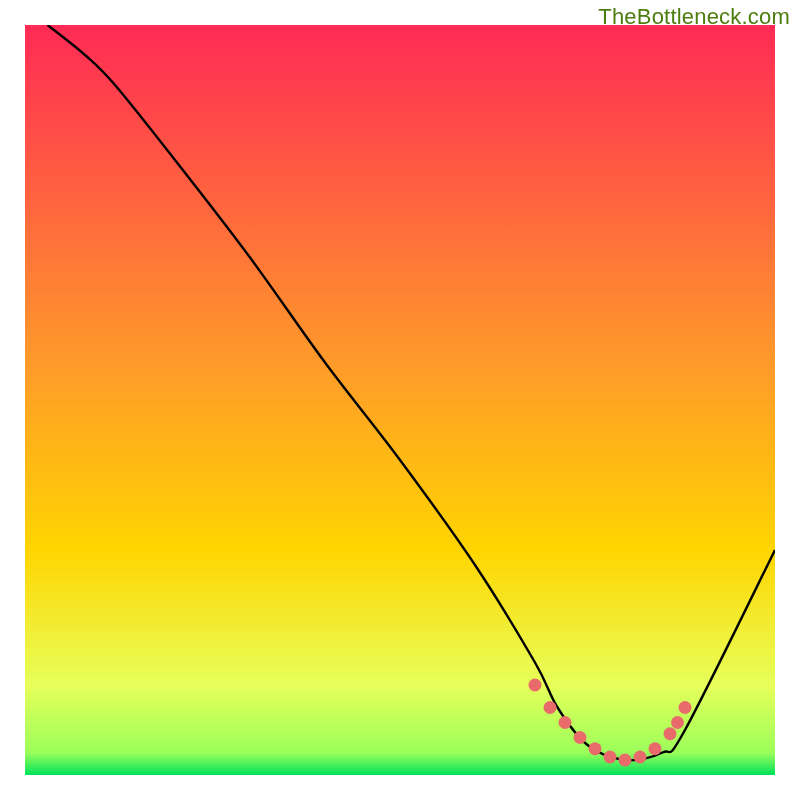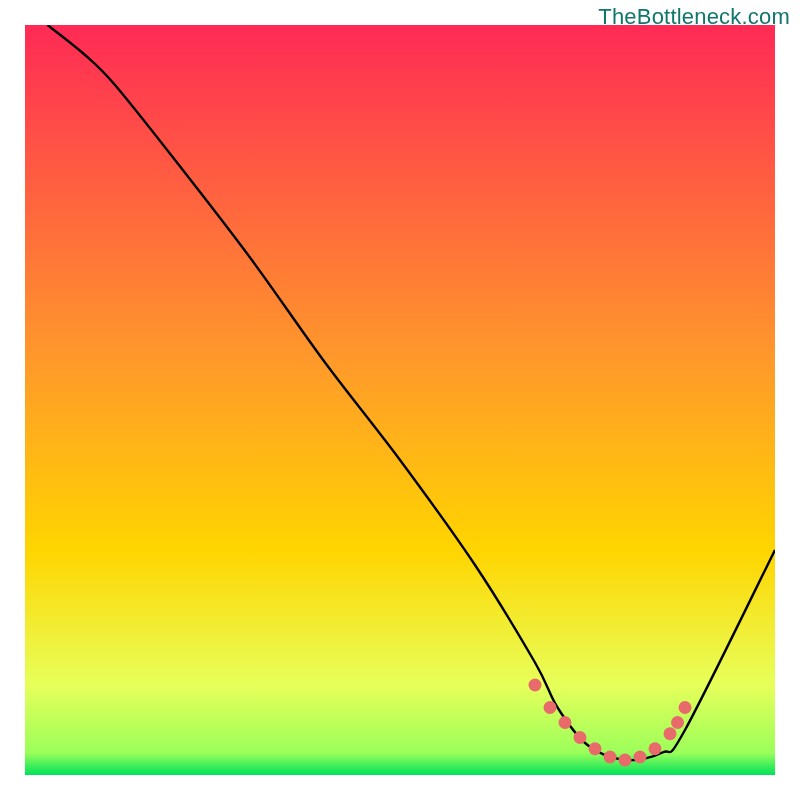--- a/index.html
+++ b/index.html
@@ -14,21 +14,21 @@
   .stage {
     position: relative;
     width: 800px;
     height: 800px;
   }
   .watermark {
     position: absolute;
     top: 4px;
     right: 10px;
     font-size: 22px;
-    color: #0f766e;
+    color: #4d7c0f;
     font-weight: 500;
     letter-spacing: 0.2px;
   }
   .plot {
     position: absolute;
     left: 25px;
     top: 25px;
     width: 750px;
     height: 750px;
   }

